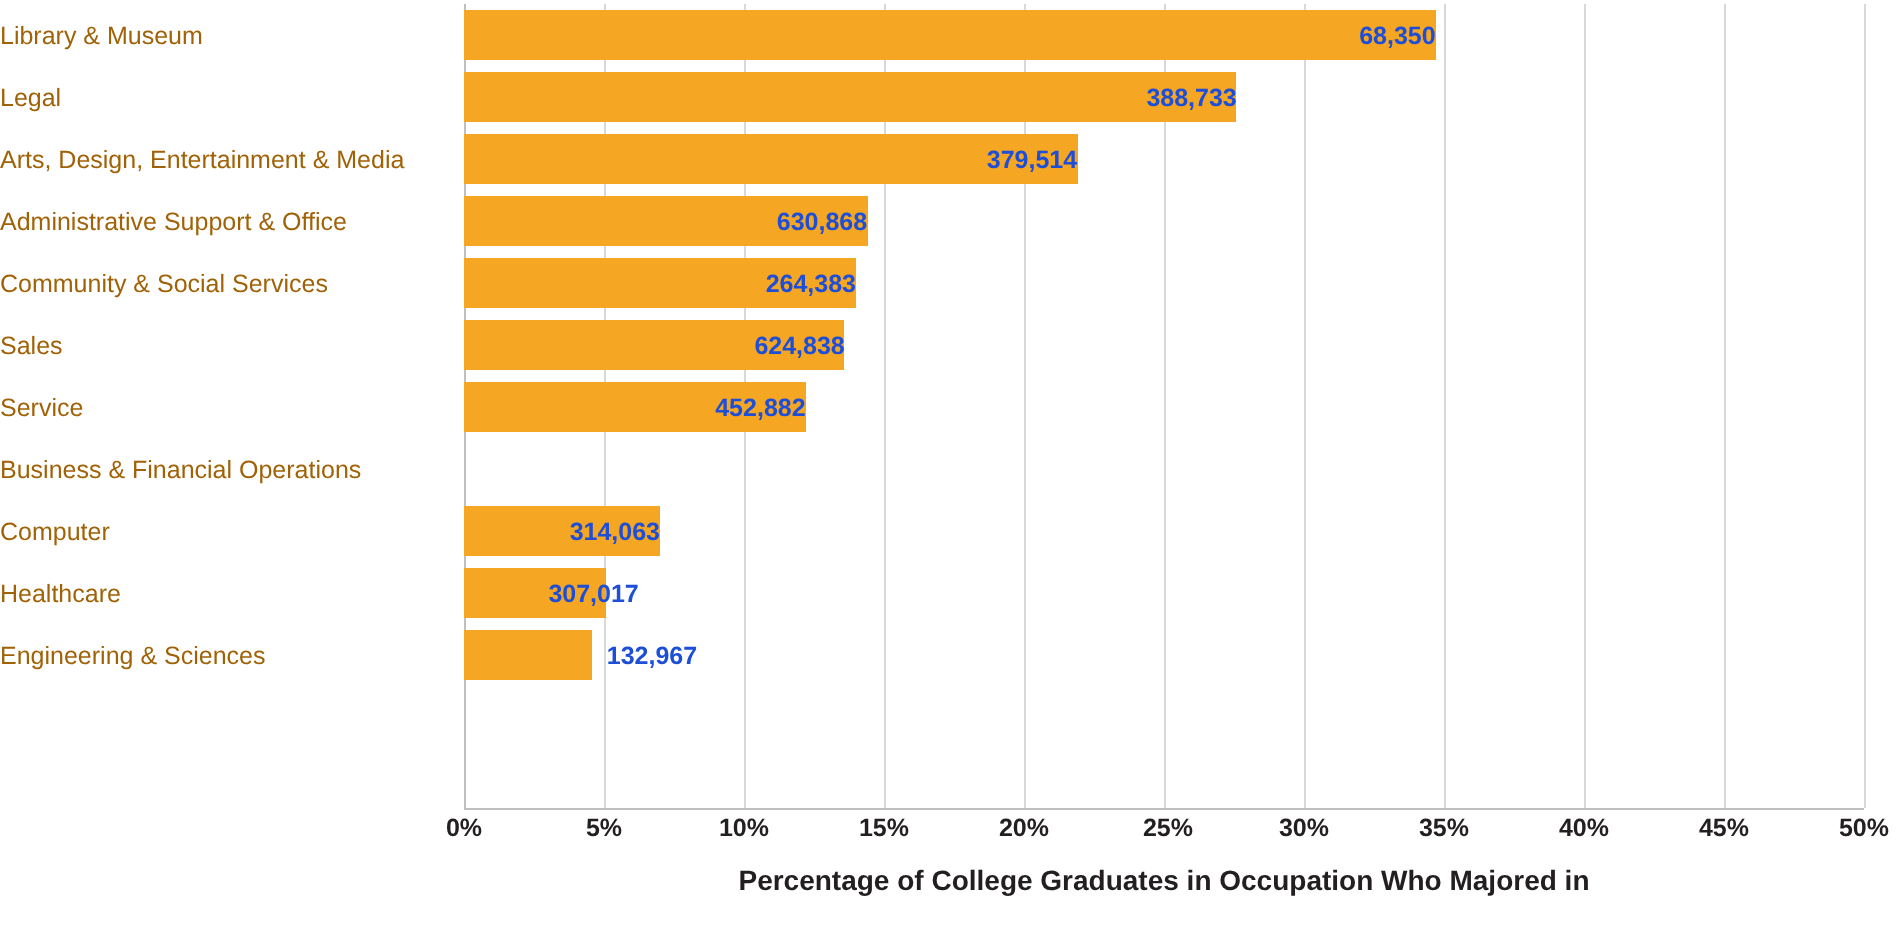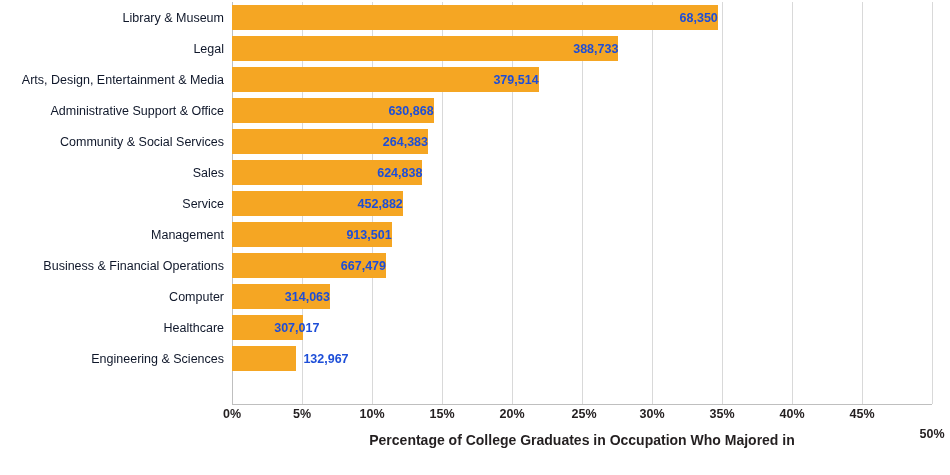--- a/index.html
+++ b/index.html
@@ -66,24 +66,24 @@
   .row {
     position: relative;
     height: 31px;
     display: flex;
     align-items: center;
   }
   .row-label {
     position: absolute;
     left: 0;
     width: 224px;
-    text-align: right;
+    text-align: left;
     font-size: 12.5px;
     line-height: 14px;
-    color: #0f172a;
+    color: #a16207;
     white-space: nowrap;
   }
   .bar-track {
     position: absolute;
     left: 232px;
     width: 700px;
     height: 31px;
   }
   .bar {
     position: absolute;
@@ -208,32 +208,21 @@
         </div>
       </div>
       <div class="row">
         <div class="row-label">Service</div>
         <div class="bar-track">
           <div class="bar" style="width: 170.8px; background: rgb(245, 166, 35);"></div>
           <div class="bar-value inside" style="left: 0px; width: 170.8px;">452,882</div>
         </div>
       </div>
       <div class="row">
-        <div class="row-label">Management</div>
-        <div class="bar-track">
-          <div class="bar" style="width: 159.6px; background: rgb(245, 166, 35);"></div>
-          <div class="bar-value inside" style="left: 0px; width: 159.6px;">913,501</div>
-        </div>
-      </div>
-      <div class="row">
         <div class="row-label">Business &amp; Financial Operations</div>
-        <div class="bar-track">
-          <div class="bar" style="width: 154px; background: rgb(245, 166, 35);"></div>
-          <div class="bar-value inside" style="left: 0px; width: 154px;">667,479</div>
-        </div>
       </div>
       <div class="row">
         <div class="row-label">Computer</div>
         <div class="bar-track">
           <div class="bar" style="width: 98px; background: rgb(245, 166, 35);"></div>
           <div class="bar-value inside" style="left: 0px; width: 98px;">314,063</div>
         </div>
       </div>
       <div class="row">
         <div class="row-label">Healthcare</div>
@@ -255,20 +244,20 @@
       <div class="xtick" style="left: 0px;">0%</div>
       <div class="xtick" style="left: 70px;">5%</div>
       <div class="xtick" style="left: 140px;">10%</div>
       <div class="xtick" style="left: 210px;">15%</div>
       <div class="xtick" style="left: 280px;">20%</div>
       <div class="xtick" style="left: 352px;">25%</div>
       <div class="xtick" style="left: 420px;">30%</div>
       <div class="xtick" style="left: 490px;">35%</div>
       <div class="xtick" style="left: 560px;">40%</div>
       <div class="xtick" style="left: 630px;">45%</div>
-      <div class="xtick" style="left: 700px; margin-top: 20px;">50%</div>
+      <div class="xtick" style="left: 700px;">50%</div>
     </div>
 
   <div class="xaxis-title">
     <div>Percentage of College Graduates in Occupation Who Majored in</div>
   </div>
 
 </div>
 
 </body></html>

